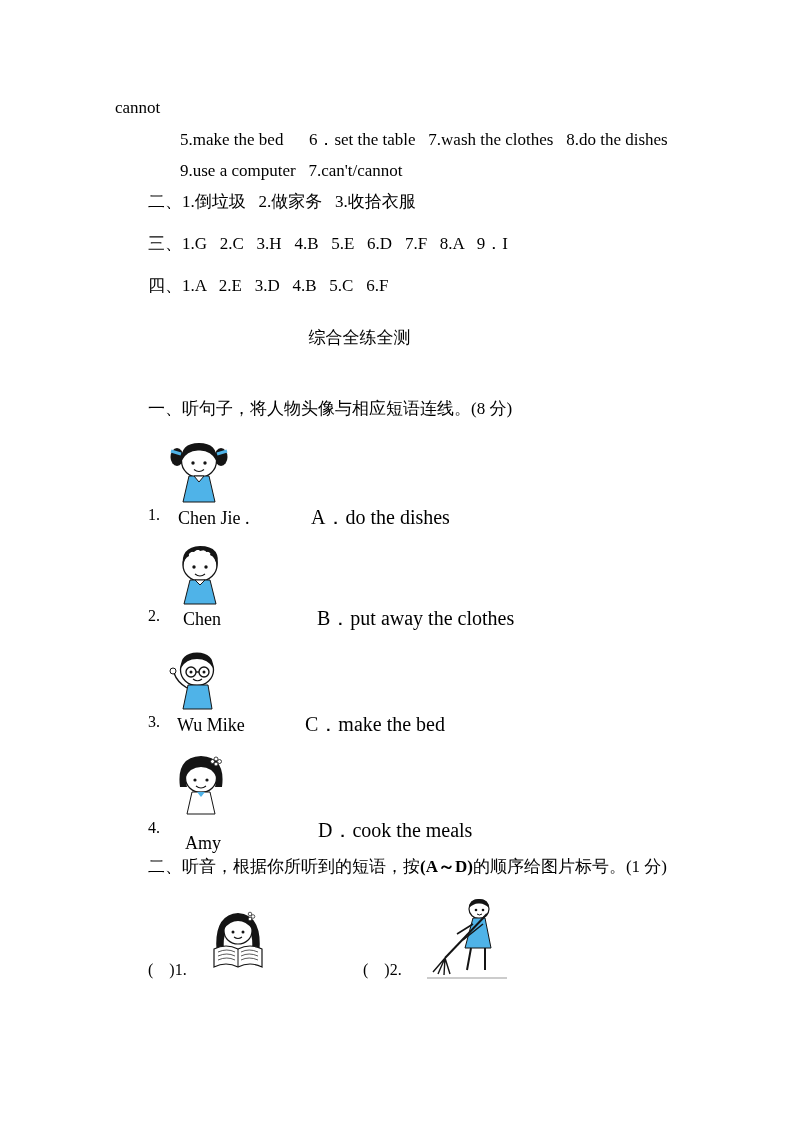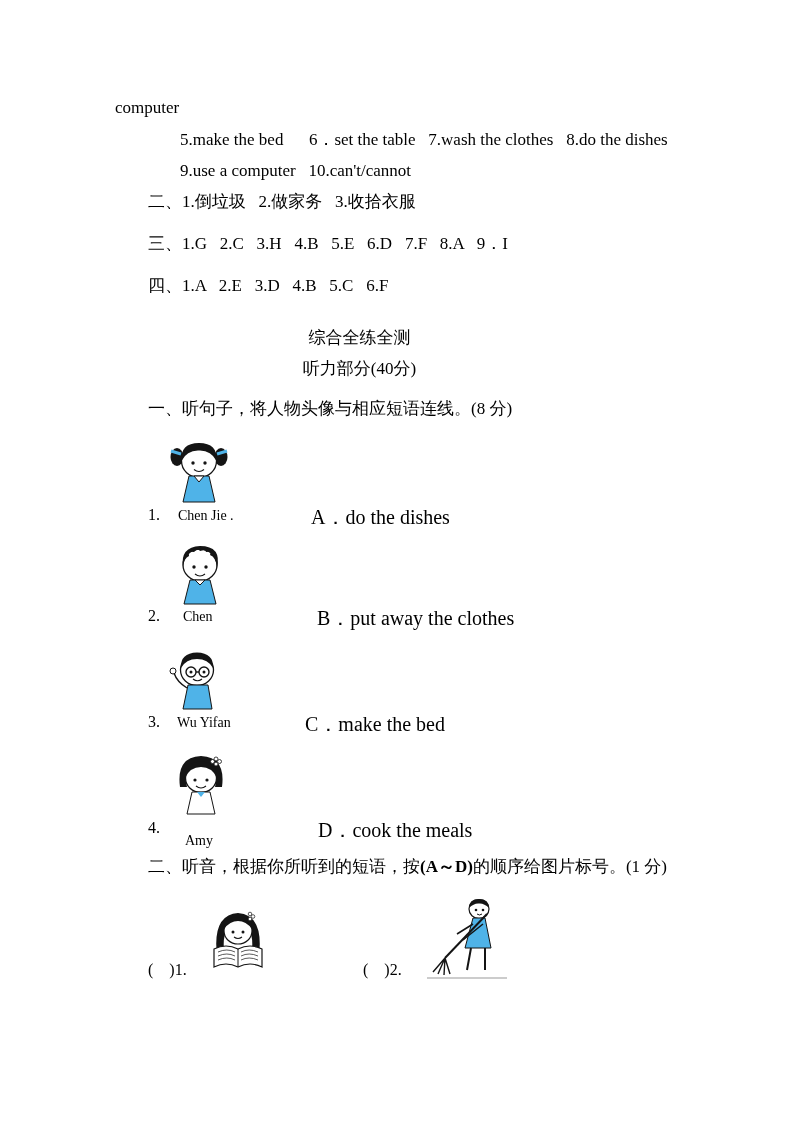--- a/index.html
+++ b/index.html
@@ -2,42 +2,41 @@
 <html><head>
 <meta charset="utf-8">
 <style>
   html,body{margin:0;padding:0;background:#ffffff;}
   .page{
     position:relative;width:793px;height:1122px;background:#fff;margin:0 auto;
     font-family:"Liberation Serif","DejaVu Serif",serif;color:#000;overflow:hidden;
   }
   .t{position:absolute;font-size:17px;line-height:1.25;white-space:pre;}
   .center{left:0;width:719px;text-align:center;}
-  .caption{font-size:14px;}
+  .caption{font-size:18px;}
   .num{font-size:16px;}
   .phrase{font-size:20px;}
   .blabel{font-size:16px;}
   .bold{font-weight:bold;}
   .figure{position:absolute;}
   svg{display:block;}
 </style>
 </head>
 <body>
 
 <div class="page">
 
-  <div class="t" style="left:115px;top:97px;">computer</div>
+  <div class="t" style="left:115px;top:97px;">cannot</div>
   <div class="t" style="left:180px;top:129px;">5.make the bed      6．set the table   7.wash the clothes   8.do the dishes</div>
-  <div class="t" style="left:180px;top:160px;">9.use a computer   10.can't/cannot</div>
+  <div class="t" style="left:180px;top:160px;">9.use a computer   7.can't/cannot</div>
   <div class="t" style="left:148px;top:191px;">二、1.倒垃圾   2.做家务   3.收拾衣服</div>
   <div class="t" style="left:148px;top:233px;">三、1.G   2.C   3.H   4.B   5.E   6.D   7.F   8.A   9．I</div>
   <div class="t" style="left:148px;top:275px;">四、1.A   2.E   3.D   4.B   5.C   6.F</div>
 
   <div class="t center" style="top:327px;">综合全练全测</div>
-  <div class="t center" style="top:358px;">听力部分(40分)</div>
 
   <div class="t" style="left:148px;top:398px;">一、听句子，将人物头像与相应短语连线。(8 分)</div>
 
   <div class="figure" style="left:168px;top:437px;">
     <svg width="62" height="66" viewBox="0 0 62 66">
       <ellipse cx="9" cy="20" rx="6.5" ry="9" fill="#141414"></ellipse>
       <ellipse cx="53" cy="20" rx="6.5" ry="9" fill="#141414"></ellipse>
       <path d="M3 14 l10 3" stroke="#4fb3e8" stroke-width="3" fill="none"></path>
       <path d="M49 17 l10 -3" stroke="#4fb3e8" stroke-width="3" fill="none"></path>
       <ellipse cx="31" cy="24" rx="17.5" ry="16.5" fill="#fff" stroke="#141414" stroke-width="1.3"></ellipse>
@@ -77,21 +76,21 @@
       <path d="M31 26 L34 26" stroke="#141414" stroke-width="1.4"></path>
       <circle cx="26" cy="26" r="1.5" fill="#141414"></circle>
       <circle cx="39" cy="26" r="1.5" fill="#141414"></circle>
       <path d="M28 33 Q32.5 36.5 37 33" stroke="#141414" stroke-width="1.2" fill="none"></path>
       <path d="M23 39 L18 63 L47 63 L43 39 Z" fill="#4fb3e8" stroke="#141414" stroke-width="1"></path>
       <path d="M22 42 Q12 36 9 27" stroke="#141414" stroke-width="1.4" fill="none"></path>
       <circle cx="8" cy="25" r="3" fill="#fff" stroke="#141414" stroke-width="1"></circle>
     </svg>
   </div>
   <div class="t num" style="left:148px;top:712px;">3.</div>
-  <div class="t caption" style="left:177px;top:714px;">Wu Yifan</div>
+  <div class="t caption" style="left:177px;top:714px;">Wu Mike</div>
   <div class="t phrase" style="left:305px;top:712px;">C．make the bed</div>
 
   <div class="figure" style="left:172px;top:751px;">
     <svg width="58" height="64" viewBox="0 0 58 64">
       <path d="M8 36 Q4 6 29 5 Q54 6 50 36 L43 36 Q48 16 29 15 Q10 16 15 36 Z" fill="#141414"></path>
       <ellipse cx="29" cy="27" rx="15.5" ry="14.5" fill="#fff" stroke="#141414" stroke-width="1.3"></ellipse>
       <path d="M13 27 Q12 11 29 10.5 Q46 11 45 27 Q40 16 29 16 Q18 16 13 27 Z" fill="#141414"></path>
       <circle cx="23" cy="29" r="1.6" fill="#141414"></circle>
       <circle cx="35" cy="29" r="1.6" fill="#141414"></circle>
       <path d="M24 35 Q29 39 34 35" stroke="#141414" stroke-width="1.2" fill="none"></path>

